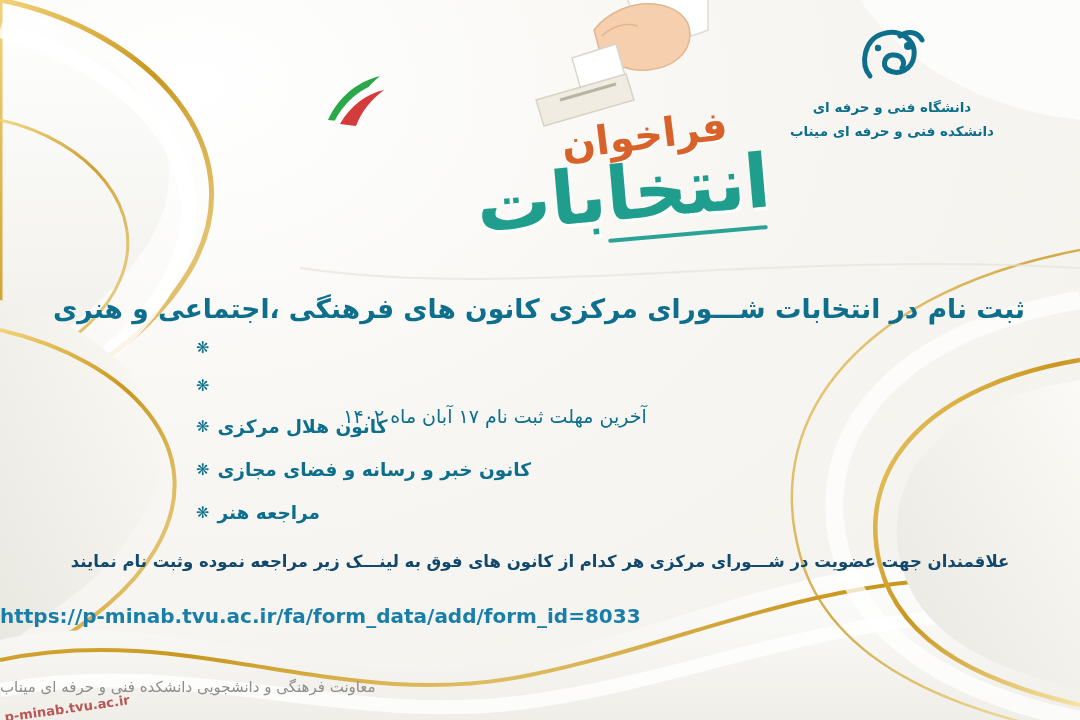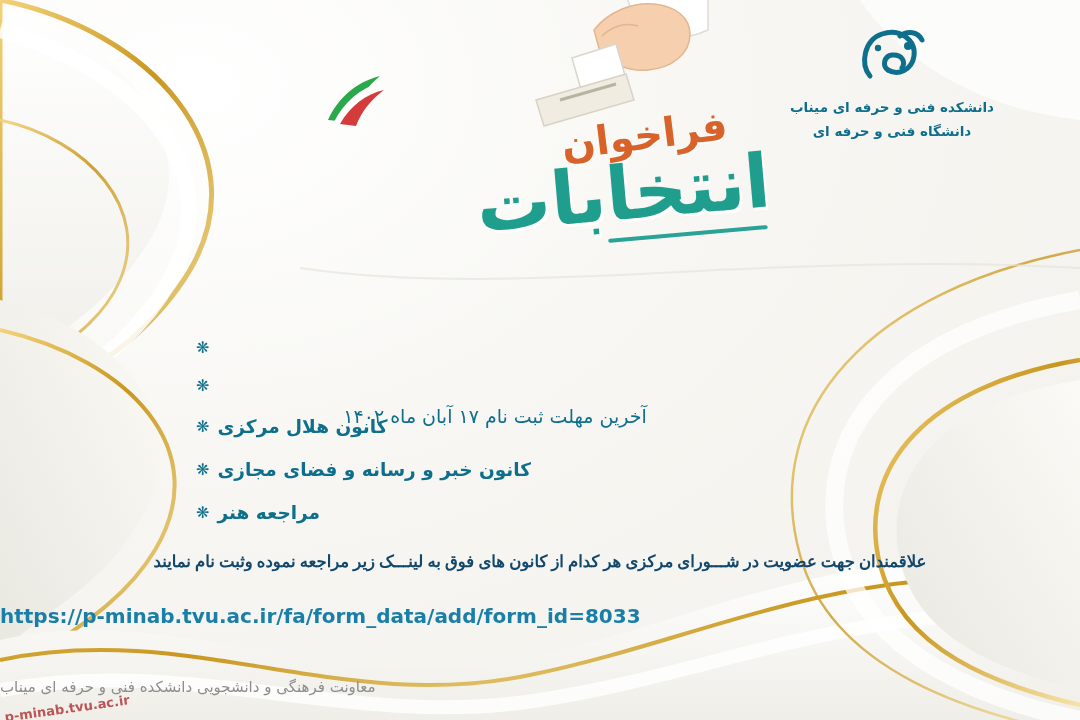--- a/index.html
+++ b/index.html
@@ -84,21 +84,21 @@
   .deadline{
     position:absolute;right:420px;top:405px;width:330px;
     text-align:center;
     font-size:19px;font-weight:normal;color:#0e6f8c;direction:rtl;
   }
 
   
   .note{
     position:absolute;right:28px;top:552px;width:1024px;
     text-align:center;
-    font-size:16.5px;font-weight:bold;color:#12486b;direction:rtl;font-family:Liberation Serif, serif;
+    font-size:16.5px;font-weight:bold;color:#12486b;direction:rtl;
   }
 
   
   .link{
     position:absolute;right:0;left:0;top:604px;
     text-align:left;
     font-size:20px;font-weight:bold;color:#1a7fa8;
     direction:ltr;
     text-decoration:none;
   }
@@ -163,22 +163,22 @@
   <div class="logo-block">
     <svg class="logo-mark" viewBox="0 0 72 62" aria-hidden="true">
       <g fill="none" stroke="#0e6f8c" stroke-width="5" stroke-linecap="round">
         <path d="M14,52 C4,40 8,16 26,10 C44,4 60,16 58,32 C56,46 42,52 32,46"></path>
         <path d="M32,46 C26,42 28,32 36,31 C46,30 50,38 46,44"></path>
         <path d="M44,12 C52,6 62,8 66,16"></path>
       </g>
       <circle cx="52" cy="22" r="4" fill="#0e6f8c"></circle>
       <circle cx="22" cy="24" r="3.2" fill="#0e6f8c"></circle>
     </svg>
+    <div class="logo-line">دانشگاه فنی و حرفه ای</div>
     <div class="logo-line">دانشکده فنی و حرفه ای میناب</div>
-    <div class="logo-line">دانشگاه فنی و حرفه ای</div>
   </div>
 
   <div class="art">
 
     <svg class="ballot-hand" viewBox="0 0 240 180" aria-hidden="true">
 
       <path d="M150,0 L232,0 L232,34 C210,44 186,44 164,34 Z" fill="#ffffff" stroke="#dedcd4" stroke-width="1.5"></path>
 
       <path d="M118,34 C132,16 156,6 178,8 C200,10 214,22 214,38 C214,58 196,72 172,74 C154,76 134,68 124,56 Z" fill="#f6cfae" stroke="#e2b68f" stroke-width="1.5"></path>
       <path d="M126,40 C136,30 150,26 162,30" fill="none" stroke="#e2b68f" stroke-width="1.4"></path>
@@ -193,20 +193,21 @@
       <path d="M6,48 C16,26 34,10 58,4 C46,14 34,28 26,50 Z" fill="#2aa84a"></path>
       <path d="M12,50 C22,30 38,16 60,10 C48,20 36,33 30,52 Z" fill="#ffffff"></path>
       <path d="M18,52 C28,34 44,22 62,18 C50,27 40,38 34,54 Z" fill="#d43c3c"></path>
     </svg>
 
     <div class="farakhan">فراخوان</div>
     <div class="entekhabat">انتخابات</div>
     <div class="rule"></div>
   </div>
 
+  <div class="main-title">ثبت نام در انتخابات شـــورای مرکزی کانون های فرهنگی ،اجتماعی و هنری</div>
 
   <div class="list">
     <div class="list-item">
       <span class="star">❋</span>
     </div>
     <div class="list-item">
       <span class="star">❋</span>
     </div>
     <div class="list-item">
       <span>کانون هلال مرکزی</span>

